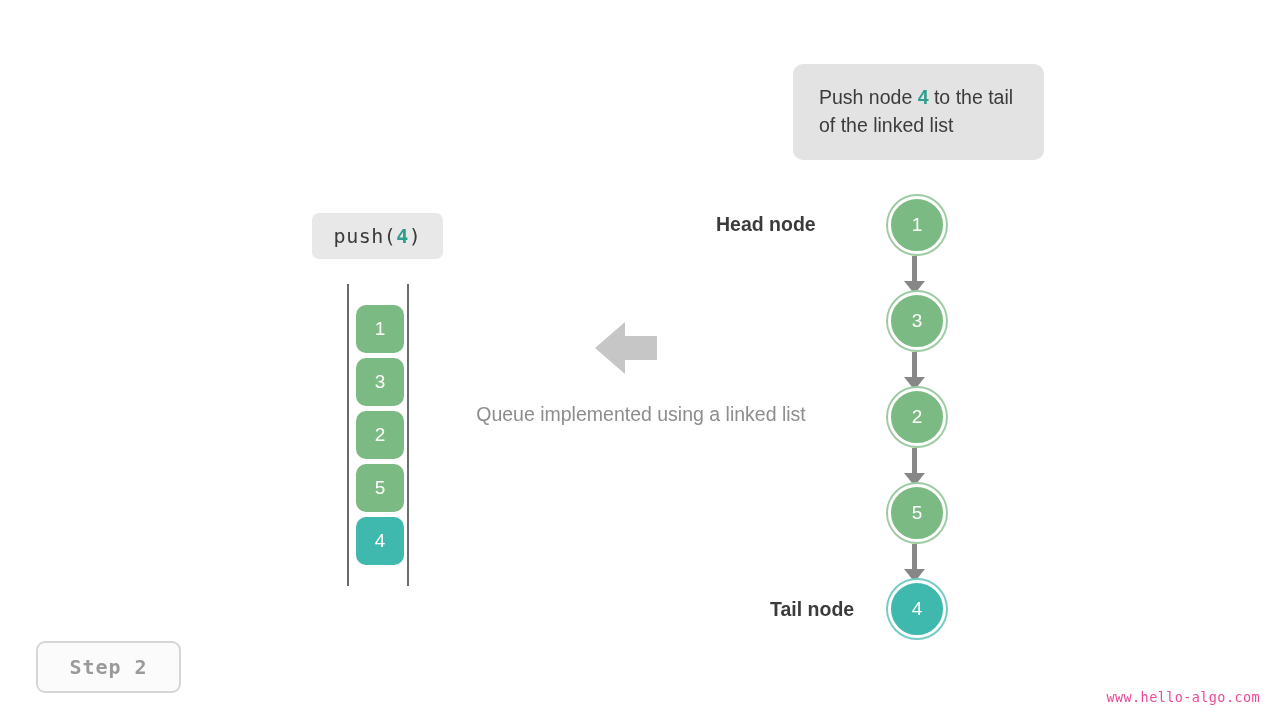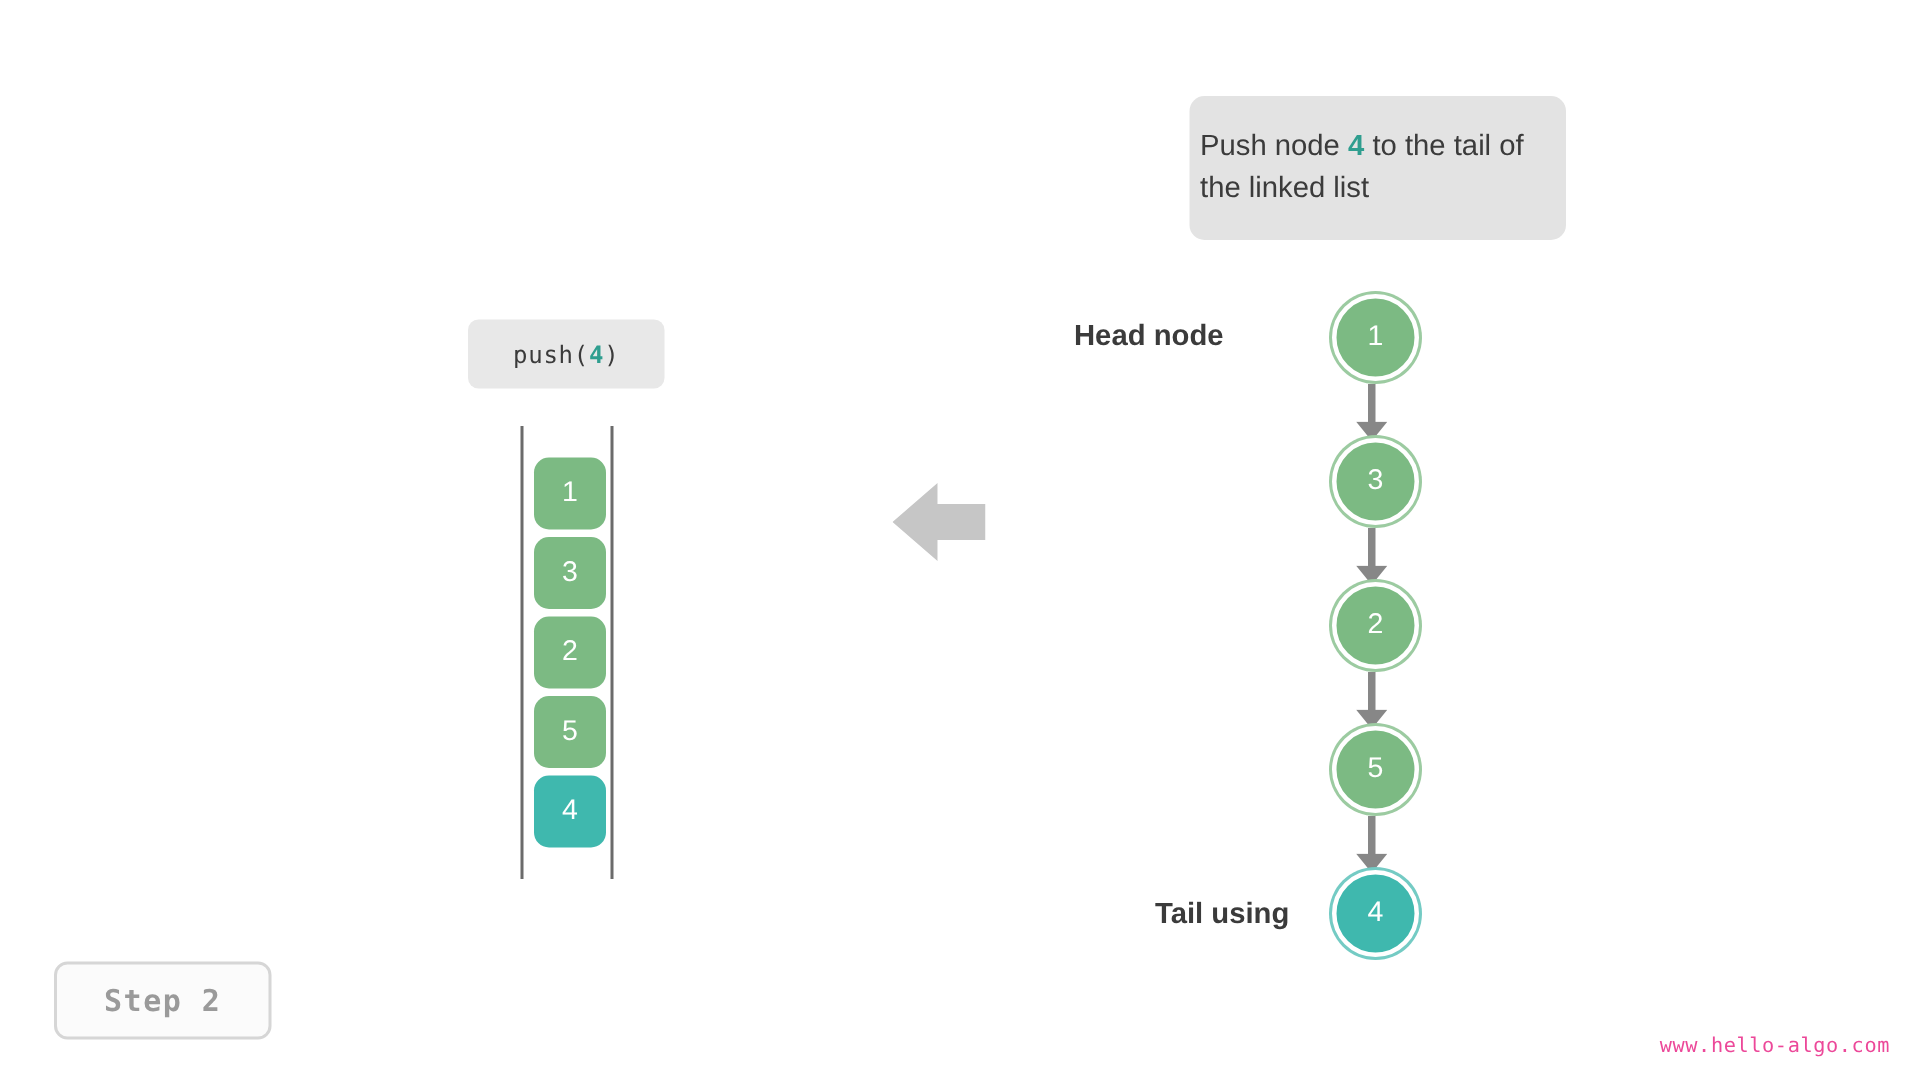--- a/index.html
+++ b/index.html
@@ -23,21 +23,21 @@
   
   .callout {
     position: absolute;
     left: 793px;
     top: 64px;
     width: 251px;
     height: 96px;
     background: #e3e3e3;
     border-radius: 10px;
     box-sizing: border-box;
-    padding: 19px 7px;
+    padding: 19px 26px;
     font-size: 19.5px;
     line-height: 28px;
     color: #3b3b3b;
     font-family: "Liberation Sans", sans-serif;
   }
   .callout .hl {
     color: #2f9e8f;
     font-weight: bold;
   }
 
@@ -47,21 +47,21 @@
     left: 312px;
     top: 213px;
     width: 131px;
     height: 46px;
     background: #e8e8e8;
     border-radius: 7px;
     display: flex;
     align-items: center;
     justify-content: center;
     font-family: "DejaVu Sans Mono", "Liberation Mono", monospace;
-    font-size: 16px;
+    font-size: 20px;
     color: #3b3b3b;
     letter-spacing: 0.5px;
   }
   .opchip .hl {
     color: #2f9e8f;
     font-weight: bold;
   }
 
   
   .queue-wrap {
@@ -249,23 +249,24 @@
         </div>
     </div>
   </div>
 
   <div class="bigarrow">
     <svg width="62" height="56" viewBox="0 0 62 56" xmlns="http://www.w3.org/2000/svg">
       <polygon points="0,28 30,2 30,16 62,16 62,40 30,40 30,54" fill="#c6c6c6"></polygon>
     </svg>
   </div>
 
+  <div class="caption">Queue implemented using a linked list</div>
 
   <div class="ll-label head">Head node</div>
-  <div class="ll-label tail">Tail using</div>
+  <div class="ll-label tail">Tail node</div>
 
   <div class="linkedlist">
 
     <div class="ll-node green" style="top:11px;">
         <span>1</span>
       </div>
     <div class="ll-edge" style="top:71px; height:33px;"></div>
     <div class="ll-head" style="top:96px;"></div>
 
     <div class="ll-node green" style="top:107px;">

